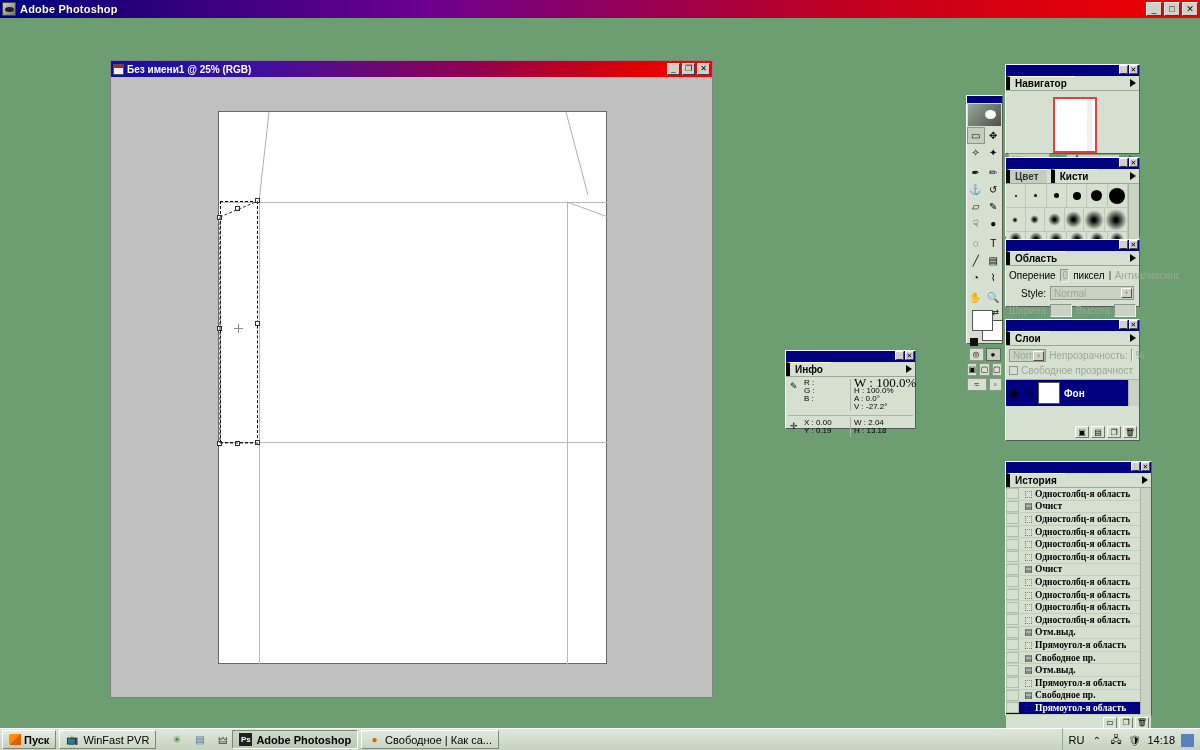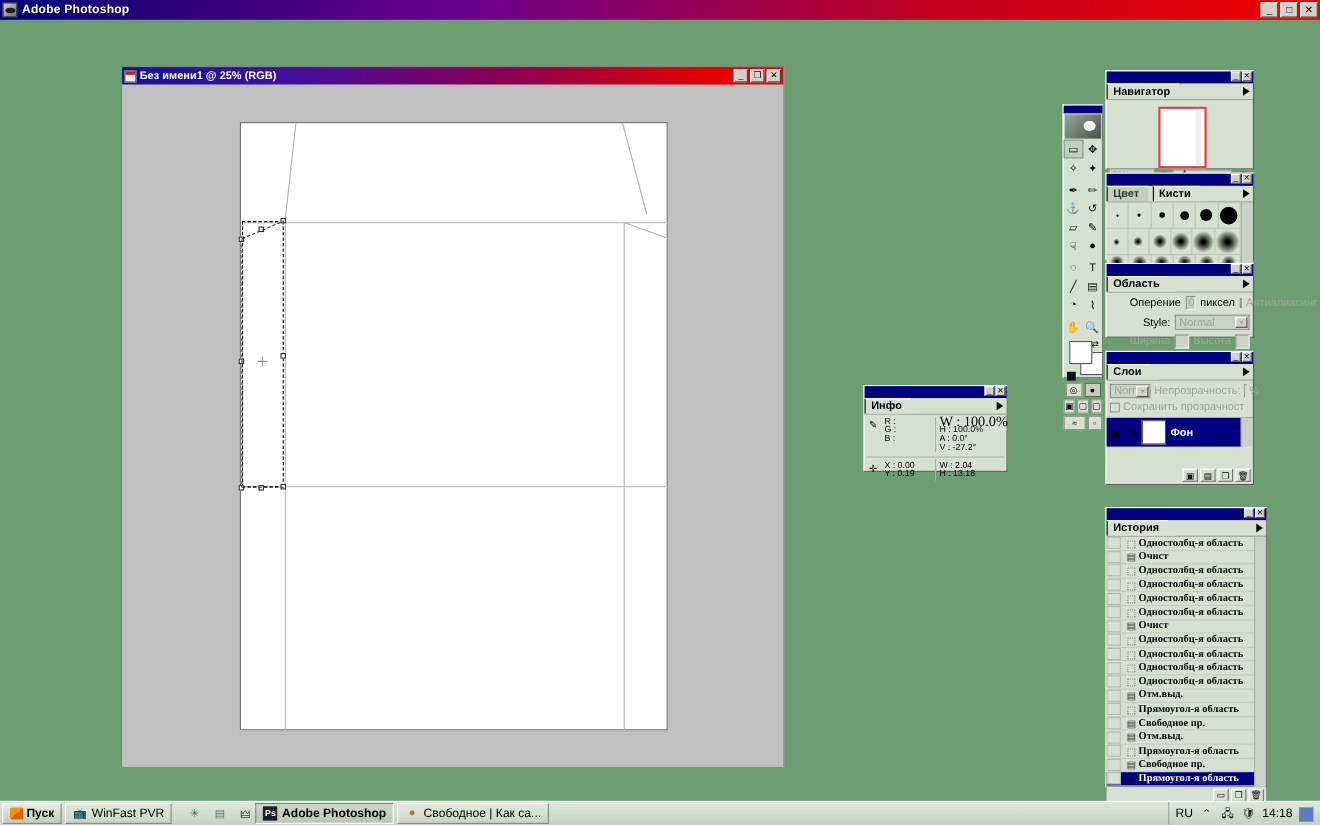--- a/index.html
+++ b/index.html
@@ -100,21 +100,21 @@
              border-right-color:#5a5a5a; border-bottom-color:#5a5a5a; }
   .pal-titlebar { height: 11px; background: #000080; position: relative; display:flex; align-items:center; }
   .pal-btns { position:absolute; right:1px; top:0px; display:flex; gap:1px; }
   .pal-btn { width:9px; height:9px; background:#d4d0c8; border:1px solid #fff;
              border-right-color:#505050; border-bottom-color:#505050;
              font-size:7px; line-height:7px; display:flex; align-items:center; justify-content:center; }
   .pal-tabs { display:flex; height:15px; background:#d6e0d0; align-items:flex-end;
               border-bottom:1px solid #9aa896; position:relative; }
   .pal-tab {
     font-size:10px; font-weight:bold; padding: 1px 8px 1px 5px; background:#d6e0d0;
-    border-top:1px solid #fff; border-left:1px solid #000000; position:relative; height:14px;
+    border-top:1px solid #fff; border-left:4px solid #000000; position:relative; height:14px;
     line-height:12px; margin-right:4px; white-space:nowrap;
   }
   .pal-tab::after{
     content:""; position:absolute; right:-7px; top:-1px; width:0; height:0;
     border-style:solid; border-width:0 0 14px 8px; border-color:transparent transparent #d6e0d0 transparent;
   }
   .pal-tab.inactive { background:#c3cfbd; color:#333; }
   .pal-menu-arrow { position:absolute; right:3px; top:3px; width:0;height:0;
     border-style:solid; border-width:4px 0 4px 6px; border-color:transparent transparent transparent #000; }
   .pal-body { padding:3px; }
@@ -137,21 +137,21 @@
   
   .brush-grid { display:grid; grid-template-columns:repeat(6,1fr); gap:0; background:#d6e0d0; }
   .brush-cell { height:24px; display:flex; align-items:center; justify-content:center;
                 border-right:1px solid #bcc7b6; border-bottom:1px solid #bcc7b6; }
   .brush-dot { border-radius:50%; background:#000; }
   .brush-soft { border-radius:50%; background: radial-gradient(circle, #000 10%, rgba(0,0,0,0) 70%); }
   .brush-num { height:11px; display:flex; align-items:center; justify-content:center;
                font-size:9px; border-right:1px solid #bcc7b6; }
 
   
-  .opt-row { display:flex; align-items:center; gap:4px; margin-bottom:4px; font-size:10px;margin-left:18px; }
+  .opt-row { display:flex; align-items:center; gap:4px; margin-bottom:4px; font-size:10px; }
   .opt-label { white-space:nowrap; }
   .opt-label.dim { color:#9aa896; }
   .opt-input { height:13px; background:#c9d3c3; border:1px solid #8b988a;
                border-right-color:#eef2ec; border-bottom-color:#eef2ec; }
   .opt-select { height:14px; background:#c9d3c3; border:1px solid #8b988a; color:#9aa896;
                 display:flex; align-items:center; padding-left:3px; font-size:10px; position:relative; }
   .opt-select .arrow { position:absolute; right:1px; top:1px; width:11px; height:10px;
     background:#d4d0c8; border:1px solid #fff; border-right-color:#505050; border-bottom-color:#505050;
     font-size:7px; display:flex; align-items:center; justify-content:center; }
   .chk { width:9px; height:9px; background:#d6e0d0; border:1px solid #8b988a; display:inline-block; }
@@ -539,21 +539,21 @@
         <span class="opt-select" style="width:44px;height:13px;">
           <span>Normal</span>
           <span class="arrow">▾</span>
         </span>
         <span>Непрозрачность:</span>
         <span class="opt-input" style="width:24px;"></span>
         <span>%</span>
       </div>
       <div class="lay-row">
         <span class="chk"></span>
-        <span>Сохранить прозрачност</span>
+        <span>Свободное прозрачност</span>
       </div>
     </div>
     <div style="display:flex;">
       <div style="flex:1;border-top:1px solid #a9b4a4;">
         <div class="lay-item">
           <span class="lay-eye">◉</span>
           <span class="lay-brush">✎</span>
           <span class="lay-thumb"></span>
           <span class="lay-name">Фон</span>
         </div>

